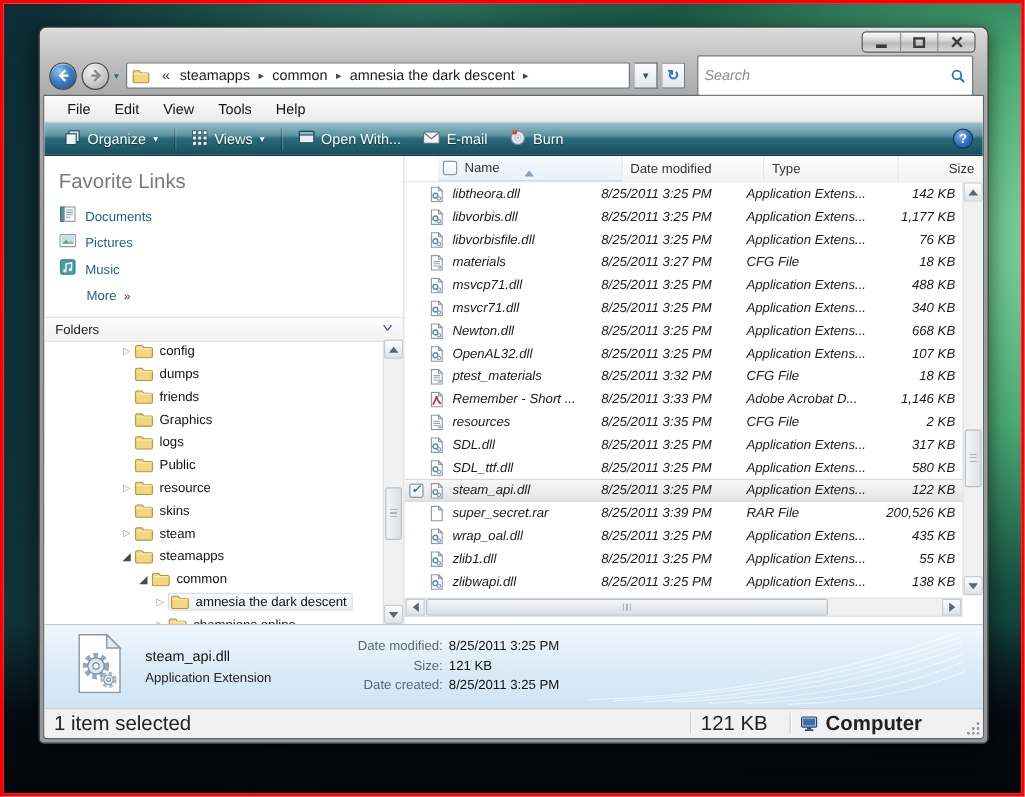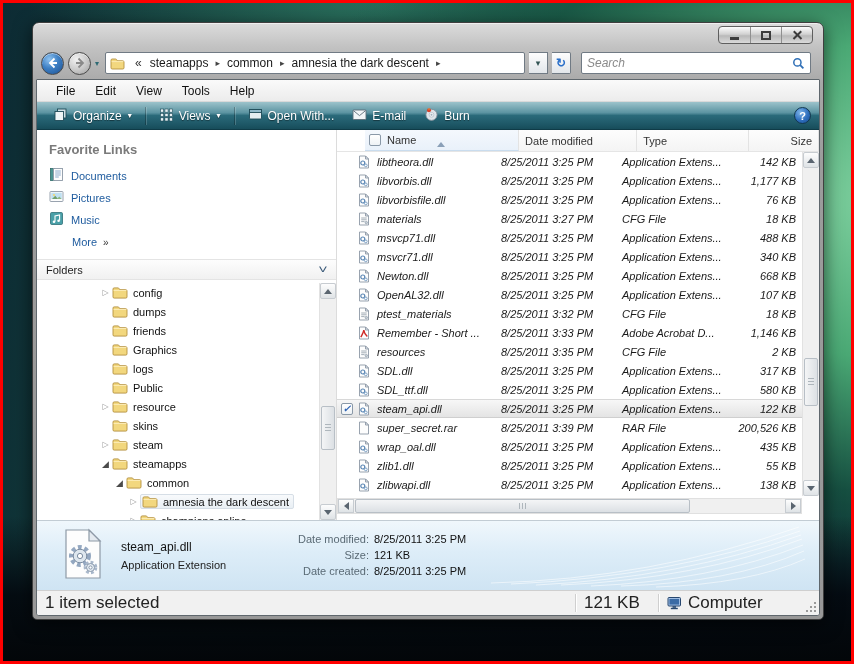--- a/index.html
+++ b/index.html
@@ -36,21 +36,21 @@
   .nav-fwd  { background:radial-gradient(circle at 35% 30%, #f2f2f2 0%, #c8c8c8 55%, #9e9e9e 100%); }
   .nav-caret { color:#2d6a74; font-size:8px; margin:0 2px 0 0; }
   .crumbbar { height:22px; flex:1 1 auto; background:#fff; border:1px solid #707a84; border-radius:2px;
     display:flex; align-items:center; padding:0 4px; gap:3px; overflow:hidden; white-space:nowrap; }
   .crumbbar .overflow { color:#333; font-size:12px; padding:0 2px; }
   .crumb { font-size:12px; color:#1a1a1a; padding:0 3px; cursor:default; }
   .csep { color:#444; font-size:9px; padding:0 1px; }
   .addr-dd, .addr-refresh { height:22px; width:19px; background:linear-gradient(#fdfdfd,#e2e6ea); border:1px solid #707a84;
     border-left:none; display:flex; align-items:center; justify-content:center; font-size:9px; color:#355; }
   .addr-refresh { border-radius:0 2px 2px 0; color:#2a6fc9; font-size:12px; font-weight:bold; }
-  .searchbox { width:230px; height:22px; margin-left:6px; background:#fff; border:1px solid #707a84; border-radius:2px;
+  .searchbox { width:230px; height:34px; margin-left:6px; background:#fff; border:1px solid #707a84; border-radius:2px;
     display:flex; align-items:center; padding:0 5px; gap:20px; flex:0 0 auto; }
   .searchbox input { flex:1; border:none; outline:none; font-size:12px; font-style:italic; color:#777; width:100%;
     font-family:"Liberation Sans",sans-serif; background:transparent; }
   .searchbox input::placeholder { color:#8a8a8a; font-style:italic; }
 
   
   .client { margin:0 3px 3px 3px; height:537px; border:1px solid #5f676d; border-radius:1px 1px 3px 3px;
     display:flex; flex-direction:column; overflow:hidden; background:#fff; }
   .menubar { height:22px; background:linear-gradient(#fafafa,#ececec); display:flex; align-items:center; padding-left:10px; gap:2px;
     border-bottom:1px solid #d9d9d9; }
@@ -61,21 +61,21 @@
     text-shadow:0 1px 1px rgba(0,0,0,.45); cursor:default; }
   .tb-caret { font-size:8px; margin-left:1px; }
   .tb-sep { width:1px; height:18px; background:rgba(0,0,0,.25); box-shadow:1px 0 0 rgba(255,255,255,.18); margin:0 3px; }
   .helpbtn { margin-left:auto; width:17px; height:17px; border-radius:50%; color:#fff; font-size:11px; font-weight:bold;
     background:radial-gradient(circle at 35% 30%, #7db4e8 0%, #2f6fbe 55%, #174e92 100%);
     border:1px solid #12374f; display:flex; align-items:center; justify-content:center; }
 
   
   .content { flex:0 0 390px; display:flex; background:#fff; position:relative; }
   .sidebar { width:300px; border-right:1px solid #dcdcdc; position:relative; overflow:hidden; }
-  .fav-title { color:#7a7a7a; font-size:13px; padding:12px 0 8px 12px;font-weight:bold; }
+  .fav-title { color:#7a7a7a; font-size:17px; padding:12px 0 8px 12px; }
   .fav-item { display:flex; align-items:center; gap:7px; padding:3px 0 3px 12px; height:22px; cursor:default; }
   .fav-item .lbl { color:#1e5b9e; font-size:11px; }
   .fav-more { padding:5px 0 5px 35px; font-size:11px; color:#1e5b9e; display:flex; gap:6px; align-items:center; }
   .fav-more .mchev { color:#333; font-size:10px; letter-spacing:-1px; }
   .folders-bar { margin-top:6px; height:21px; border-top:1px solid #e4e4e4; border-bottom:1px solid #e4e4e4;
     background:linear-gradient(#fdfdfd,#f1f1f1); display:flex; align-items:center; padding:0 10px 0 9px; }
   .folders-bar .ftitle { font-size:11px; color:#222; }
   .folders-bar .fchev { margin-left:auto; color:#3c5b7a; font-size:10px; transform:scaleX(1.6); }
   .tree { position:absolute; top:153px; bottom:0; left:0; right:17px; overflow:hidden; }
   .titem { height:19px; display:flex; align-items:center; font-size:11px; color:#111; white-space:nowrap; cursor:default; }
@@ -143,21 +143,21 @@
   .dt-fields { margin-left:6px; font-size:11px; }
   .dt-row { display:flex; margin:1px 0; line-height:15px; }
   .dt-label { width:92px; text-align:right; color:#5a6a75; margin-right:5px; }
   .dt-value { color:#111; }
 
   
   .statusbar { flex:0 0 25px; background:#f1f1f1; border-top:1px solid #cfcfcf; display:flex; align-items:center; font-size:17px; color:#222; position:relative; }
   .sb-left { flex:1; padding-left:8px; }
   .sb-div { width:1px; height:18px; background:#cfcfcf; box-shadow:1px 0 0 #fff; }
   .sb-size { width:82px; padding-left:8px; }
-  .sb-comp { width:160px; padding-left:8px; display:flex; align-items:center; gap:6px; }
+  .sb-comp { width:160px; padding-left:8px; display:flex; align-items:center; gap:6px;font-weight:bold; }
   .sb-grip { position:absolute; right:2px; bottom:2px; width:12px; height:12px;
     background:
       radial-gradient(circle at 10px 2px, #9a9a9a 1px, transparent 1.4px),
       radial-gradient(circle at 10px 6px, #9a9a9a 1px, transparent 1.4px),
       radial-gradient(circle at 6px 6px,  #9a9a9a 1px, transparent 1.4px),
       radial-gradient(circle at 10px 10px,#9a9a9a 1px, transparent 1.4px),
       radial-gradient(circle at 6px 10px, #9a9a9a 1px, transparent 1.4px),
       radial-gradient(circle at 2px 10px, #9a9a9a 1px, transparent 1.4px); }
 </style>
 </head>

